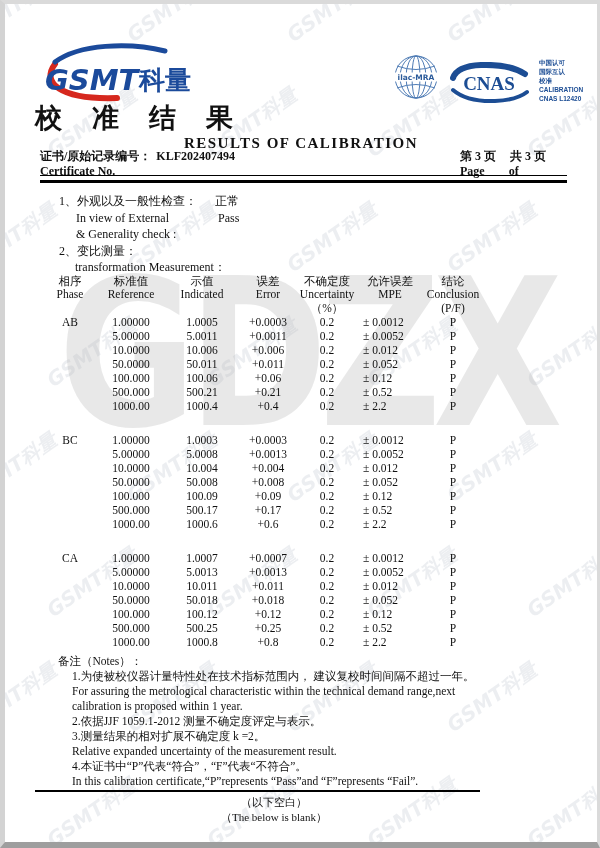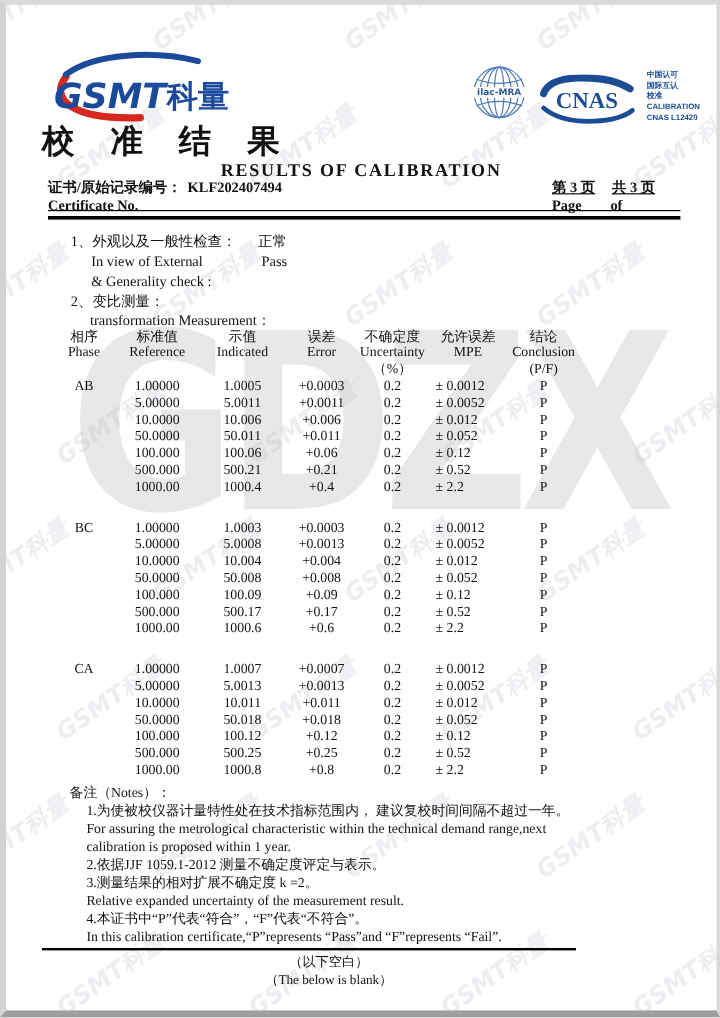--- a/index.html
+++ b/index.html
@@ -39,21 +39,21 @@
     position:absolute;top:96px;left:0;width:100%;box-sizing:border-box;
     font-size:27px;font-weight:700;letter-spacing:30px;padding-left:30px;
   }
   .title-en{
     position:absolute;top:131px;left:0;width:100%;text-align:center;
     font-size:15px;font-weight:700;letter-spacing:1.5px;
   }
   .cert-block{position:absolute;left:35px;top:145px;font-size:12px;font-weight:700;line-height:15px;}
   .cert-row1{display:flex;gap:5px;}
   .page-block{position:absolute;left:455px;top:145px;font-size:12px;font-weight:700;line-height:15px;}
-  .page-row1{display:flex;gap:14px;text-decoration:underline;}
+  .page-row1{display:flex;gap:14px;}
   .page-row2{display:flex;gap:24px;}
   .rule{position:absolute;left:35px;right:30px;top:171px;height:4px;
     border-top:1.5px solid #000;border-bottom:3px solid #000;}
   
   .sec1{position:relative;margin:5px 0 0 54px;font-size:12px;line-height:16.5px;}
   .sec1 .abs{position:absolute;}
   .indent{margin-left:17px;}
   
   .sec2-title{margin-left:54px;font-size:12px;line-height:16px;}
   .sec2-title-en{margin-left:70px;font-size:12px;line-height:16px;}

